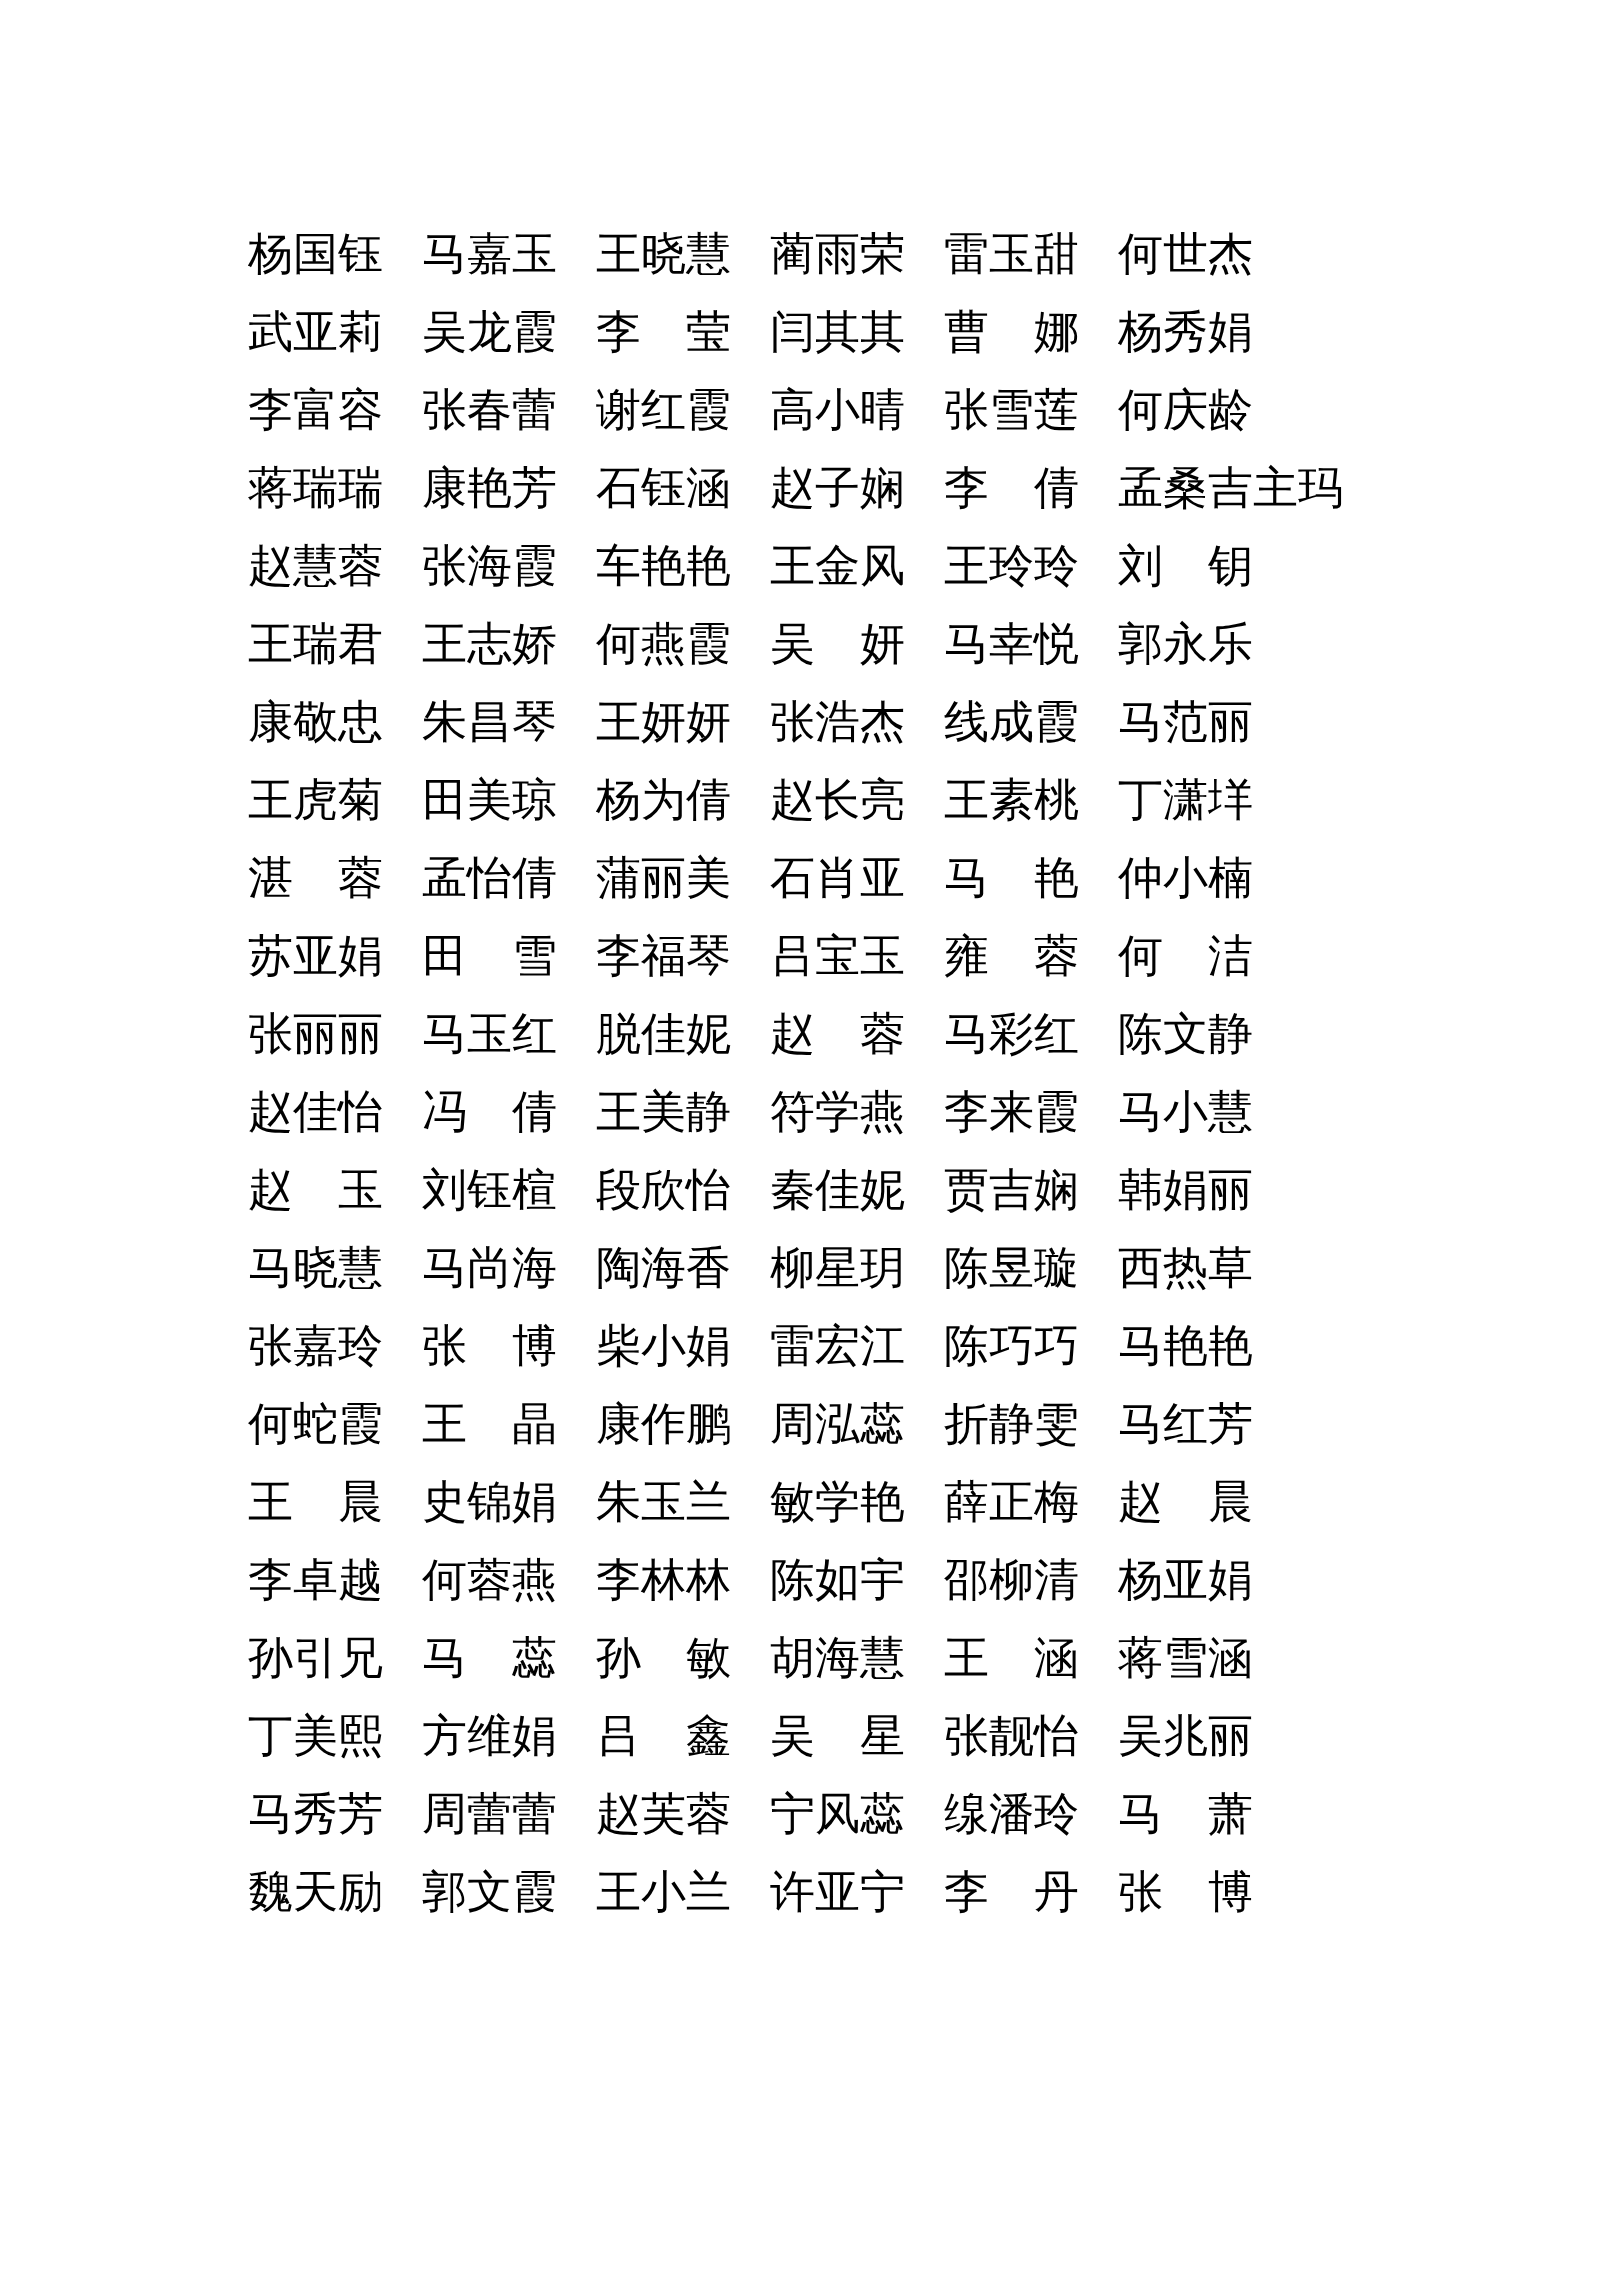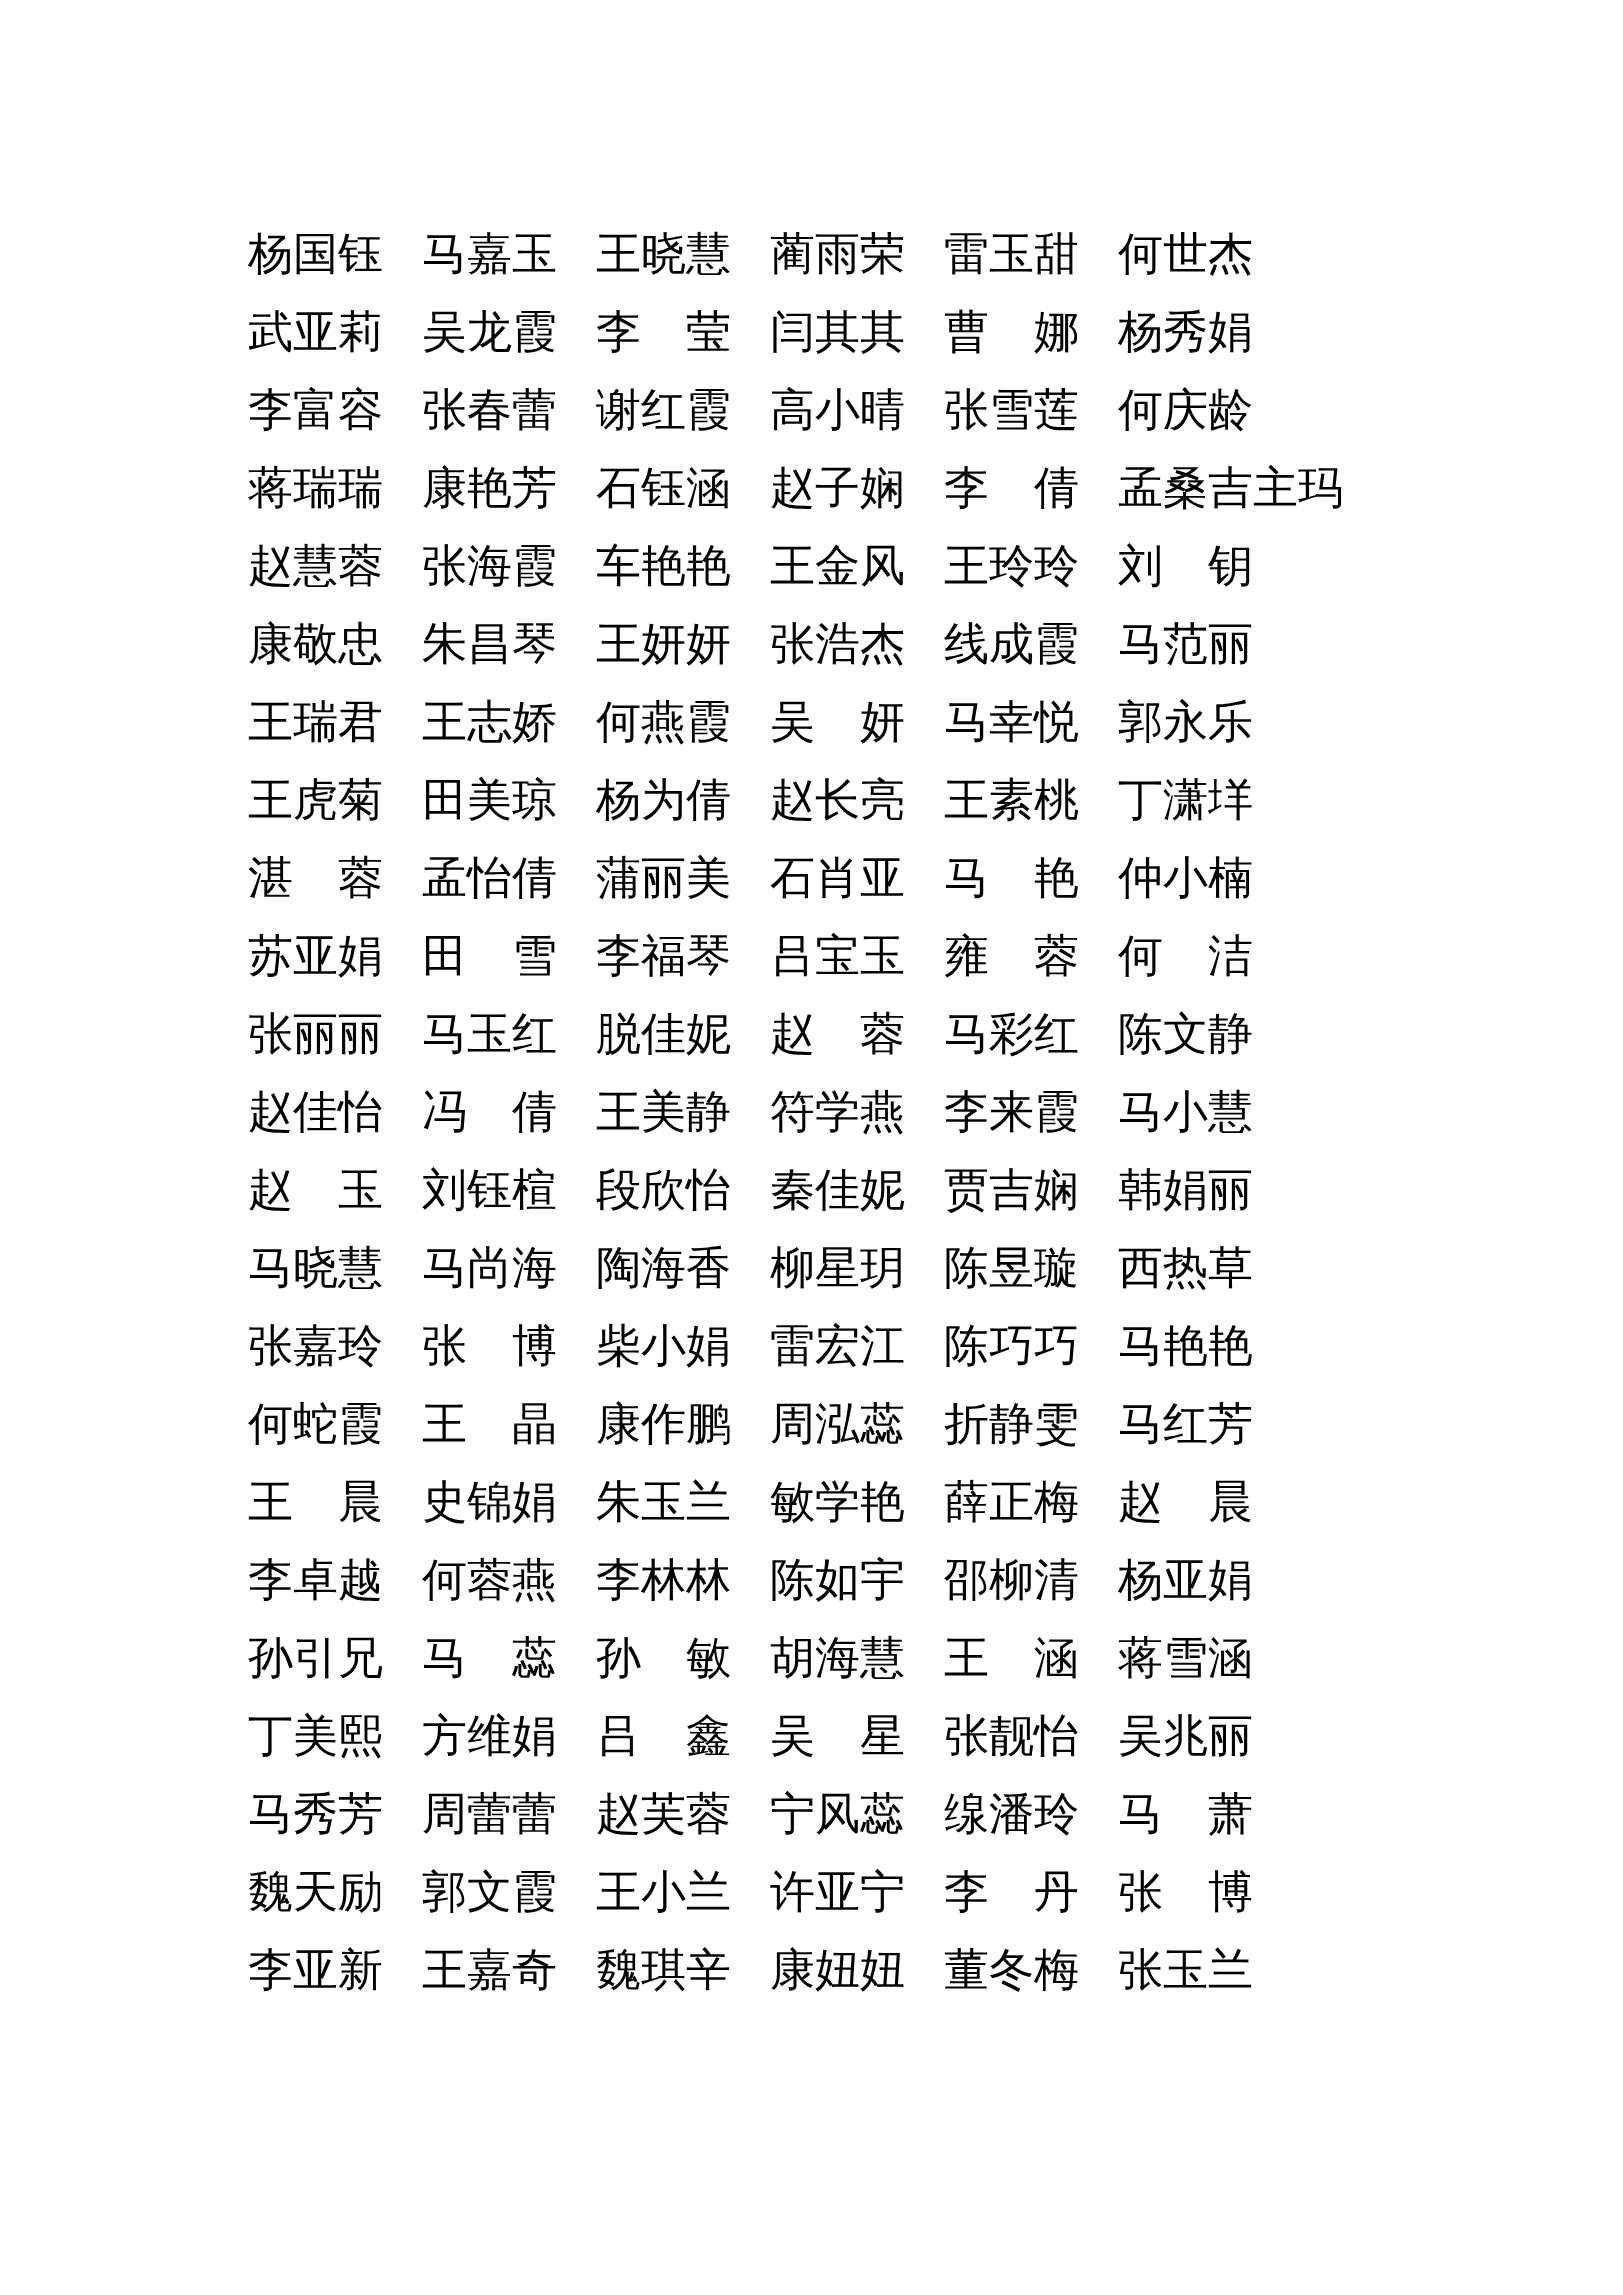--- a/index.html
+++ b/index.html
@@ -76,36 +76,36 @@
       </div>
       <div class="name-row">
         <span class="name-cell">赵慧蓉</span>
         <span class="name-cell">张海霞</span>
         <span class="name-cell">车艳艳</span>
         <span class="name-cell">王金风</span>
         <span class="name-cell">王玲玲</span>
         <span class="name-cell">刘　钥</span>
       </div>
       <div class="name-row">
+        <span class="name-cell">王瑞君</span>
+        <span class="name-cell">王志娇</span>
+        <span class="name-cell">何燕霞</span>
+        <span class="name-cell">吴　妍</span>
+        <span class="name-cell">马幸悦</span>
+        <span class="name-cell">郭永乐</span>
+      </div>
+      <div class="name-row">
         <span class="name-cell">康敬忠</span>
         <span class="name-cell">朱昌琴</span>
         <span class="name-cell">王妍妍</span>
         <span class="name-cell">张浩杰</span>
         <span class="name-cell">线成霞</span>
         <span class="name-cell">马范丽</span>
       </div>
       <div class="name-row">
-        <span class="name-cell">王瑞君</span>
-        <span class="name-cell">王志娇</span>
-        <span class="name-cell">何燕霞</span>
-        <span class="name-cell">吴　妍</span>
-        <span class="name-cell">马幸悦</span>
-        <span class="name-cell">郭永乐</span>
-      </div>
-      <div class="name-row">
         <span class="name-cell">王虎菊</span>
         <span class="name-cell">田美琼</span>
         <span class="name-cell">杨为倩</span>
         <span class="name-cell">赵长亮</span>
         <span class="name-cell">王素桃</span>
         <span class="name-cell">丁潇垟</span>
       </div>
       <div class="name-row">
         <span class="name-cell">湛　蓉</span>
         <span class="name-cell">孟怡倩</span>
@@ -211,23 +211,15 @@
         <span class="name-cell">马　萧</span>
       </div>
       <div class="name-row">
         <span class="name-cell">魏天励</span>
         <span class="name-cell">郭文霞</span>
         <span class="name-cell">王小兰</span>
         <span class="name-cell">许亚宁</span>
         <span class="name-cell">李　丹</span>
         <span class="name-cell">张　博</span>
       </div>
-      <div class="name-row">
-        <span class="name-cell">李亚新</span>
-        <span class="name-cell">王嘉奇</span>
-        <span class="name-cell">魏琪辛</span>
-        <span class="name-cell">康妞妞</span>
-        <span class="name-cell">董冬梅</span>
-        <span class="name-cell">张玉兰</span>
-      </div>
     </div>
 </div>
 
 
 </body></html>

